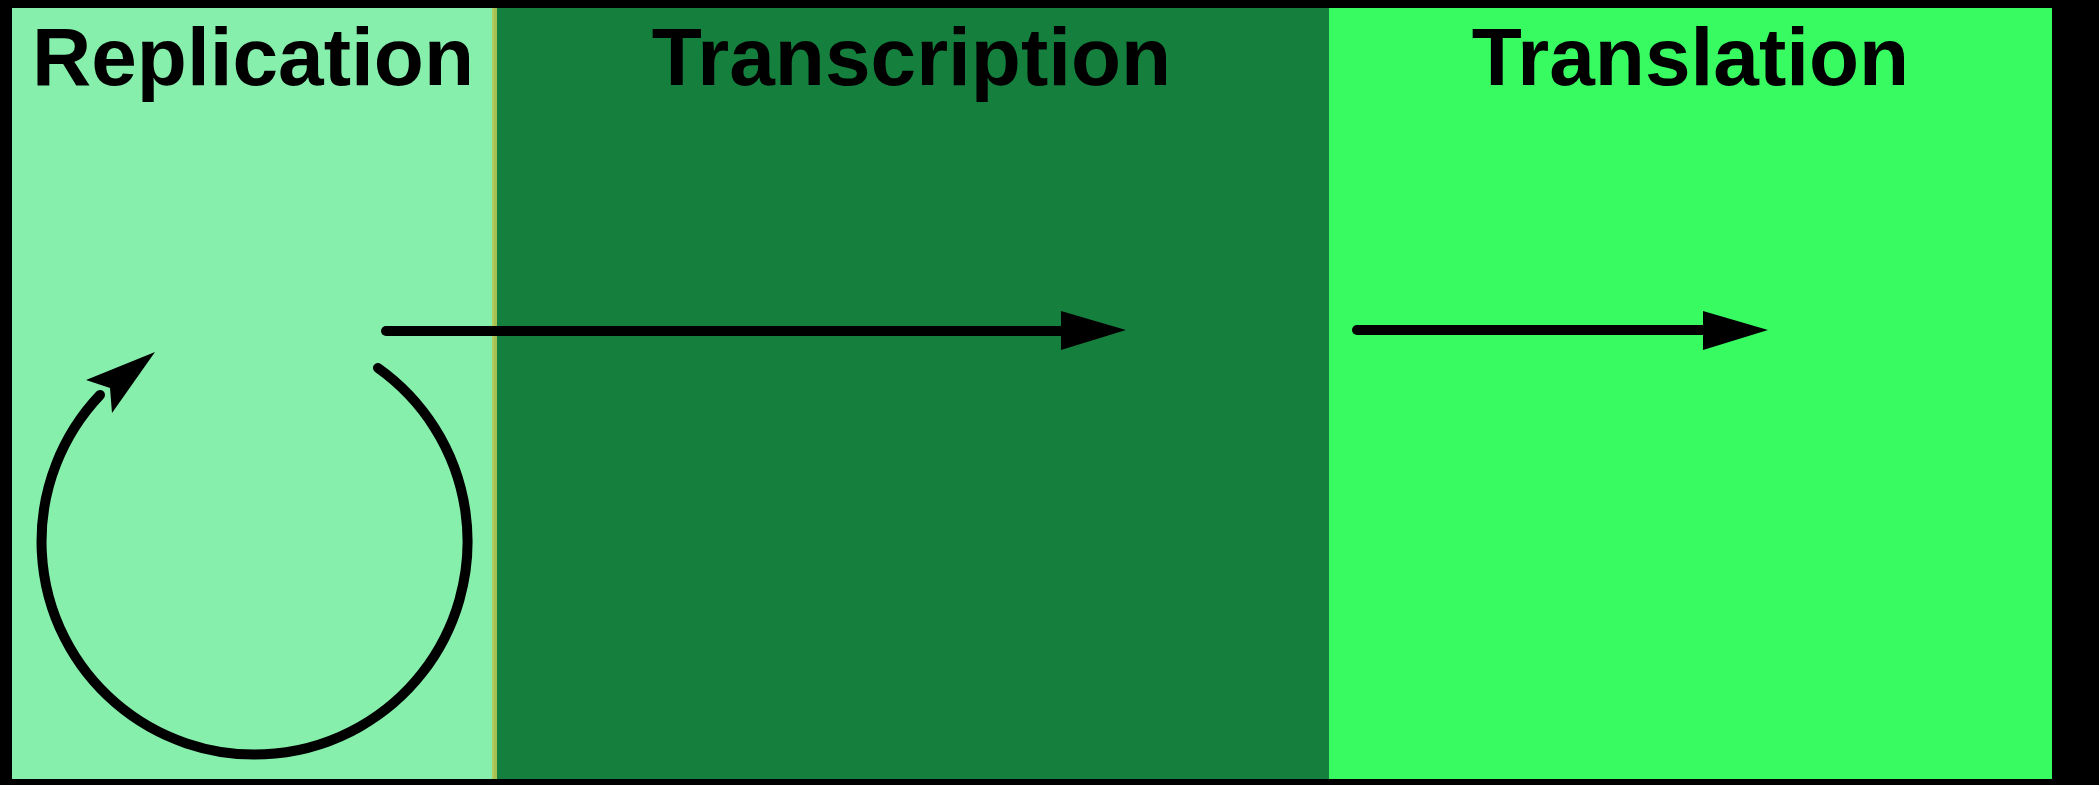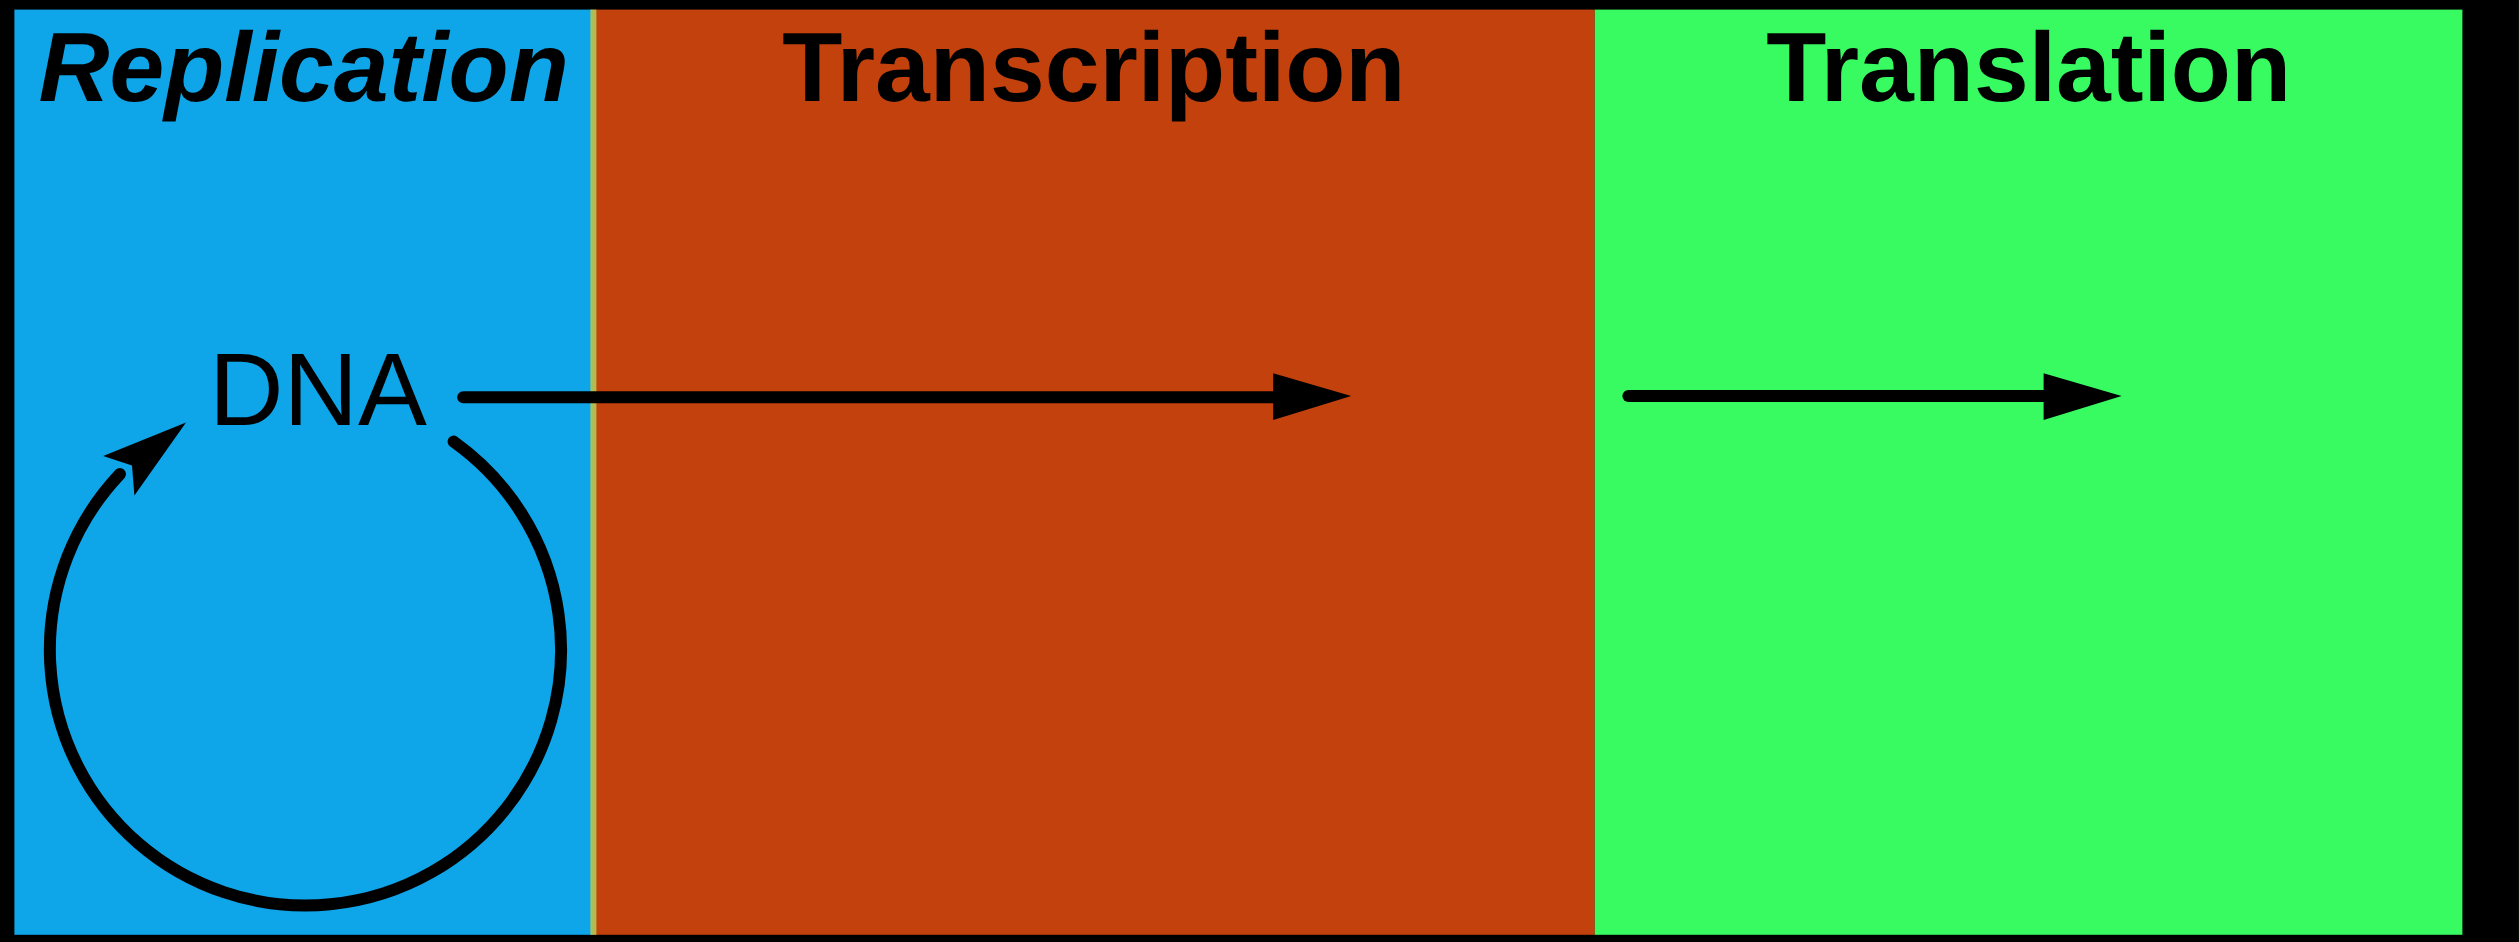--- a/index.html
+++ b/index.html
@@ -79,35 +79,34 @@
   .arrow-head {
     fill: #000000;
     stroke: none;
   }
 </style>
 </head>
 <body>
 
 <div class="frame">
 
-  <div class="panel panel-replication" style="background-color: #0ea5e9; font-style: italic;">
+  <div class="panel panel-replication" style="background-color: #86efac;">
     <div class="panel-title">Replication</div>
   </div>
 
-  <div class="panel panel-transcription" style="background-color: #c2410c;">
+  <div class="panel panel-transcription" style="background-color: #15803d;">
     <div class="panel-title">Transcription</div>
   </div>
 
   <div class="panel panel-translation" style="background-color: rgb(56, 251, 98);">
     <div class="panel-title">Translation</div>
   </div>
 
   <div class="edge-strip"></div>
 
-  <div class="node-label node-dna">DNA</div>
 
 
   <svg class="arrows-layer" viewBox="0 0 2099 785">
 
     <path class="arrow-stroke" d="M 378 368 A 213 213 0 1 1 100 395"></path>
     <polygon class="arrow-head" points="155,352 112,413 110,388 86,380"></polygon>
 
     <line class="arrow-stroke" x1="386" y1="331" x2="1068" y2="331"></line>
     <polygon class="arrow-head" points="1126,330 1061,311 1061,350"></polygon>
 

